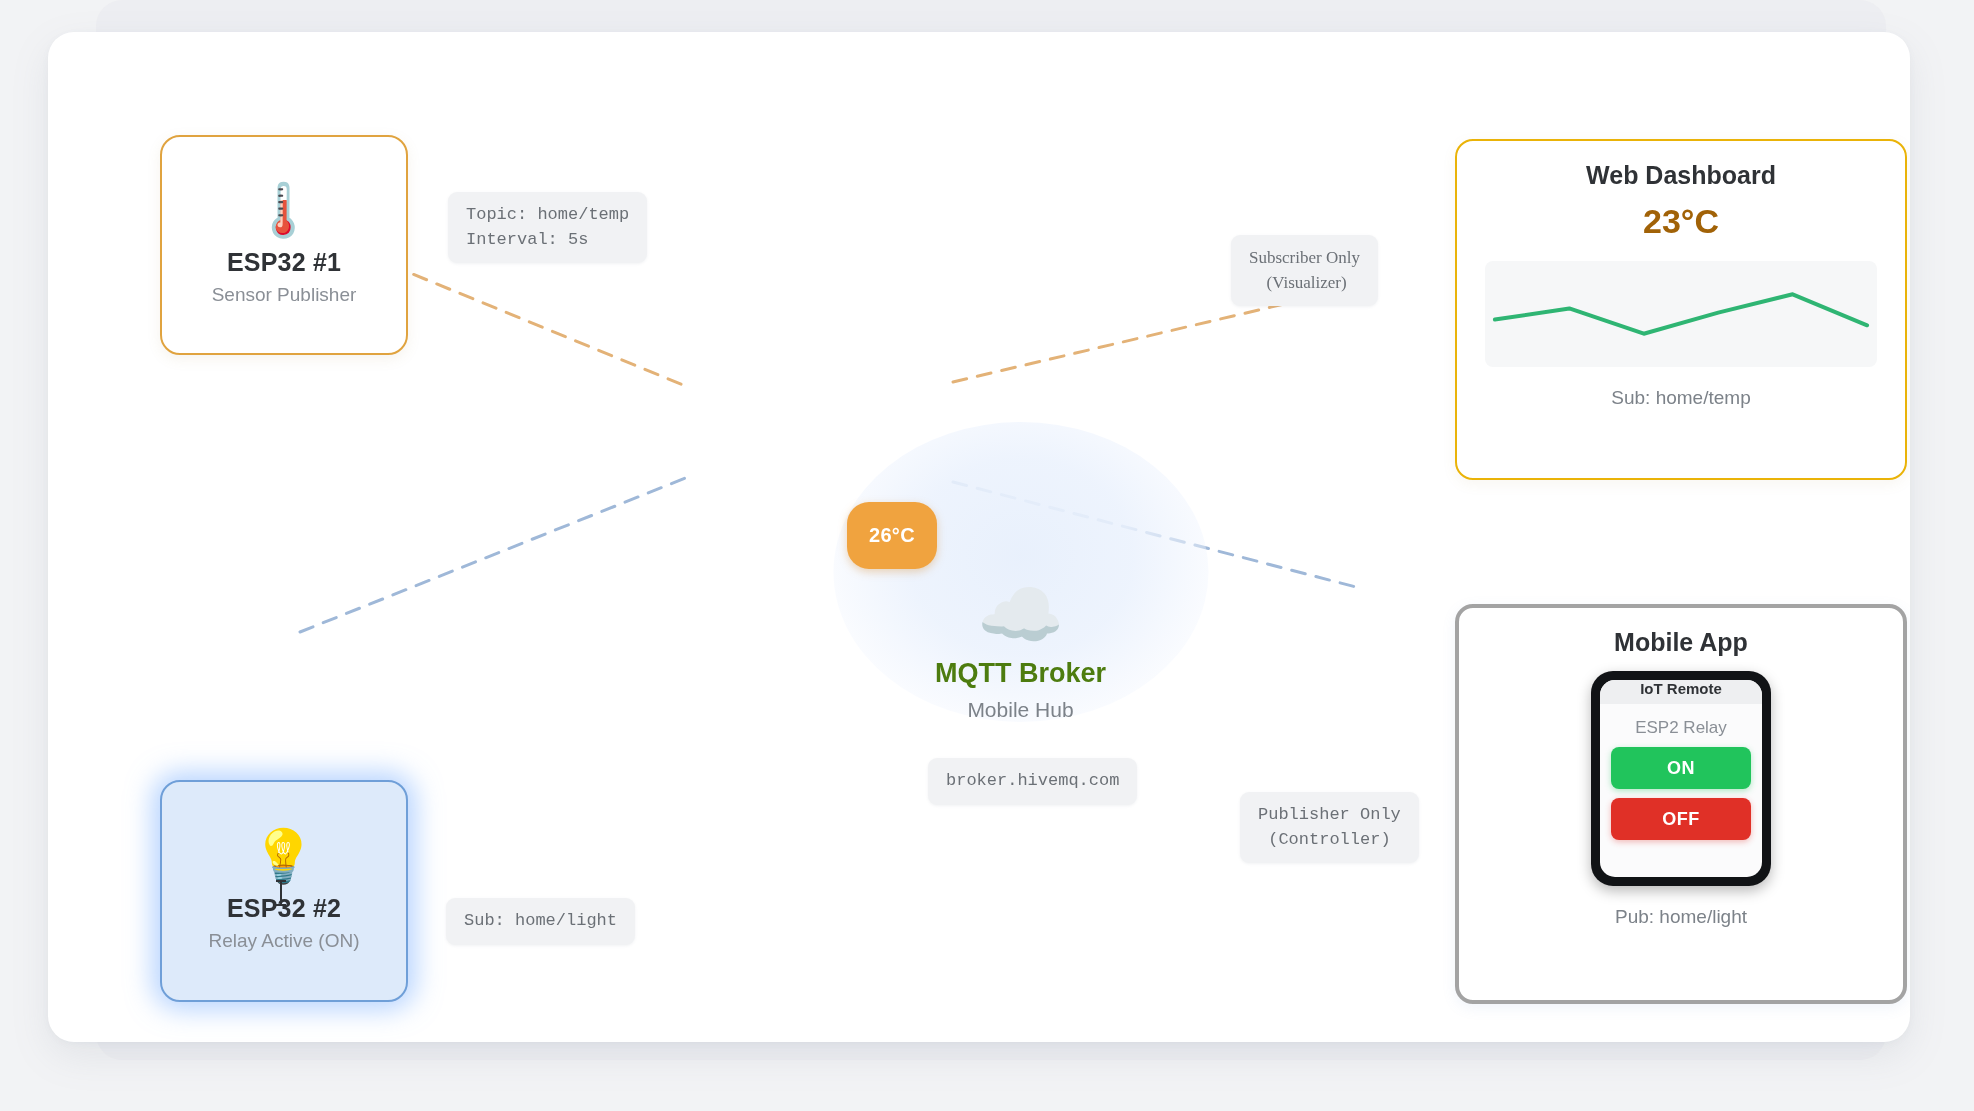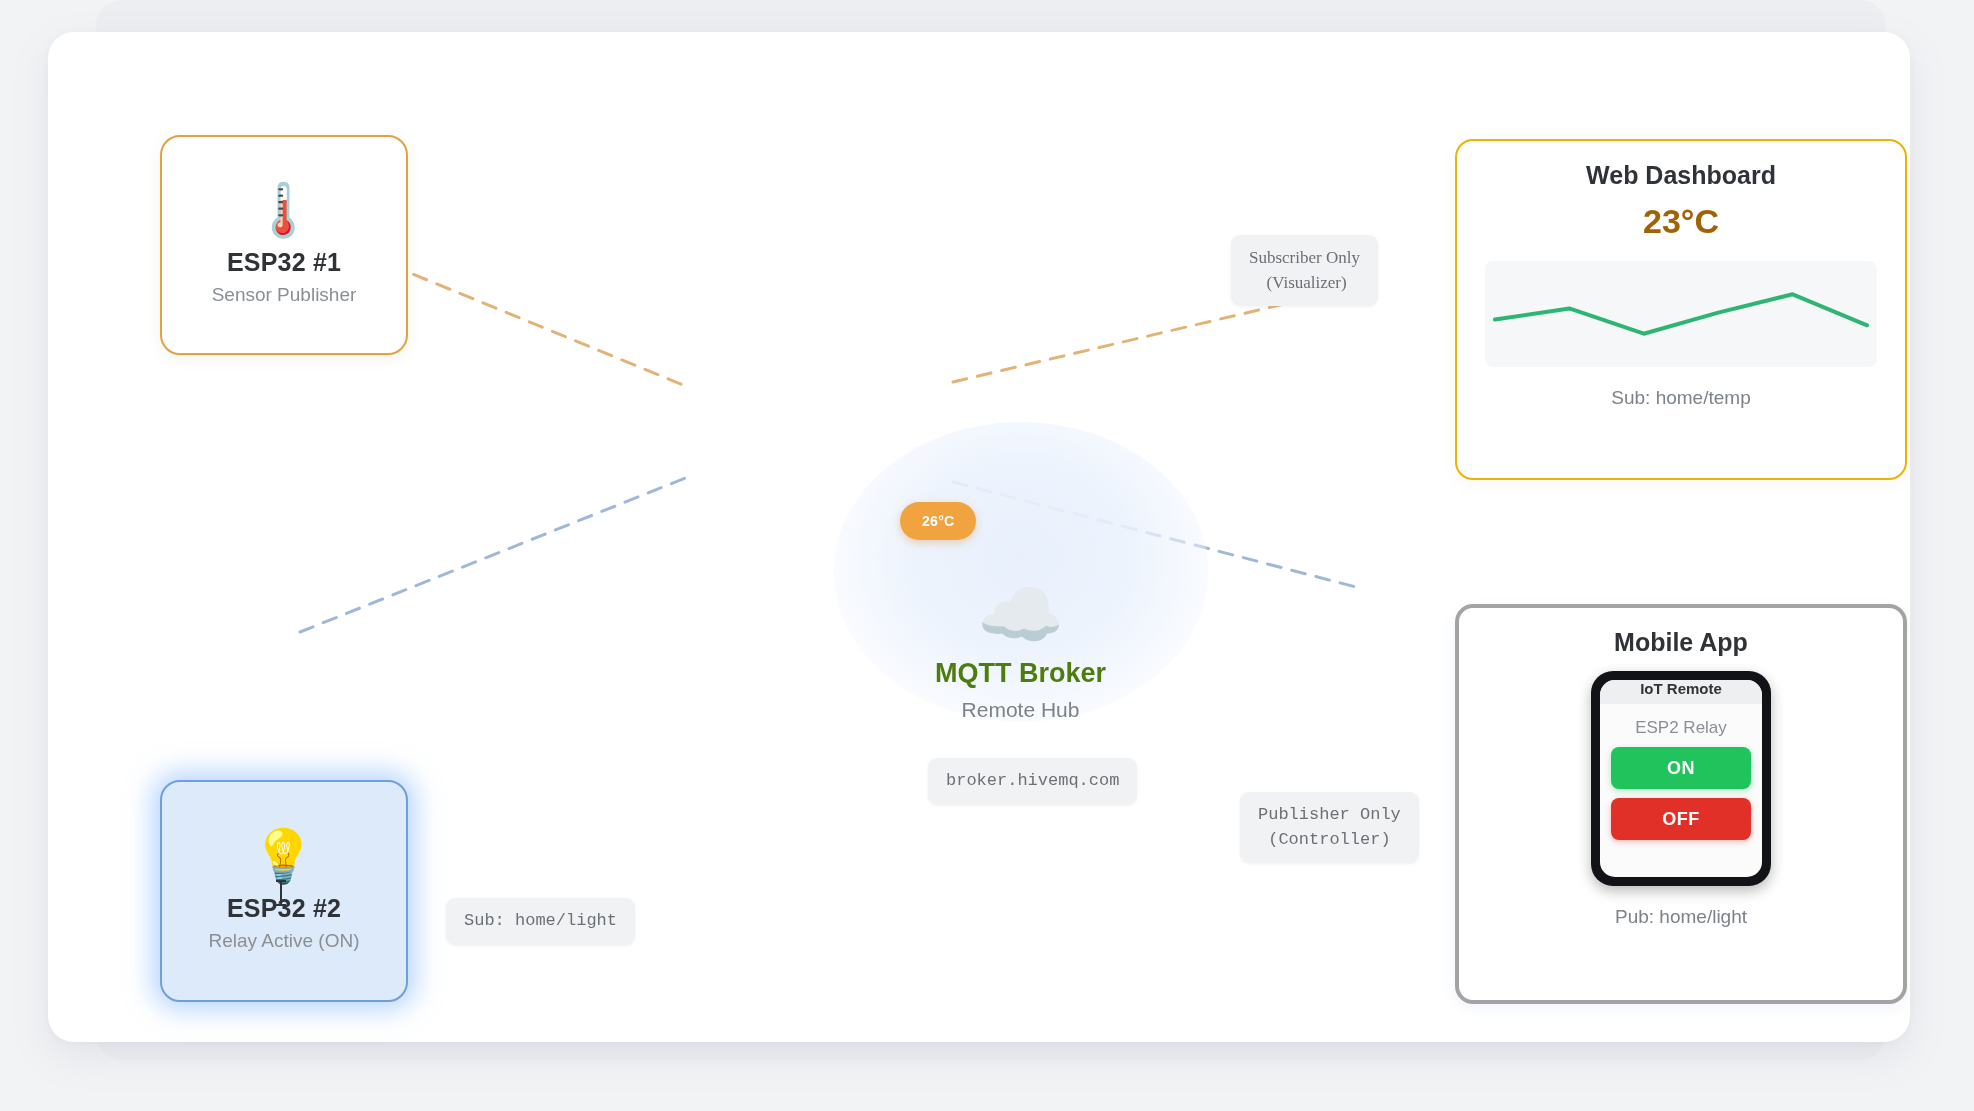--- a/index.html
+++ b/index.html
@@ -162,25 +162,25 @@
       rgba(240,245,254,.48) 68%,
       rgba(255,255,255,0) 84%);
   }
   #broker-cloud {
     position: relative;
     font-size: 70px; line-height: 1;
     margin-bottom: 8px;
   }
   #broker-badge {
     position: absolute;
-    left: 852px; top: 470px;
+    left: 799px; top: 470px;
     background: #f0a33f;
     color: #ffffff;
-    font-size: 14px; font-weight: bold;
-    padding: 11px 22px;
+    font-size: 20px; font-weight: bold;
+    padding: 22px 22px;
     border-radius: 22px;
     z-index: 5;
     box-shadow: 0 3px 9px rgba(215,140,50,.35);
     letter-spacing: .3px;
   }
   #broker-title {
     position: relative;
     font-size: 27px; font-weight: bold; color: #4d7c0f;
   }
   #broker-sub {
@@ -241,21 +241,21 @@
 
       <line x1="252" y1="600" x2="640" y2="445" stroke="#9fb8d8" stroke-width="3" stroke-dasharray="14 11" stroke-linecap="round"></line>
 
       <line x1="905" y1="450" x2="1308" y2="555" stroke="#9fb8d8" stroke-width="3" stroke-dasharray="14 11" stroke-linecap="round"></line>
     </svg>
 
     <div id="broker">
       <div id="broker-glow"></div>
       <div id="broker-cloud">☁️</div>
       <div id="broker-title">MQTT Broker</div>
-      <div id="broker-sub">Remote Hub</div>
+      <div id="broker-sub">Mobile Hub</div>
     </div>
     <div id="broker-badge">26°C</div>
 
     <div id="node-esp1" class="node">
       <div class="node-icon">🌡️</div>
       <div class="node-title">ESP32 #1</div>
       <div class="node-sub">Sensor Publisher</div>
     </div>
 
     <div id="node-esp2" class="node">
@@ -282,20 +282,22 @@
         <div class="phone-screen">
           <div class="phone-header">IoT Remote</div>
           <div class="phone-label">ESP2 Relay</div>
           <button id="btn-on" class="phone-btn">ON</button>
           <button id="btn-off" class="phone-btn">OFF</button>
         </div>
       </div>
       <div class="panel-foot">Pub: home/light</div>
     </div>
 
+    <div id="chip-topic" class="chip">Topic: home/temp
+Interval: 5s</div>
     <div id="chip-subonly" class="chip center">Subscriber Only
  (Visualizer)</div>
     <div id="chip-broker-url" class="chip">broker.hivemq.com</div>
     <div id="chip-pubonly" class="chip center">Publisher Only
 (Controller)</div>
     <div id="chip-sublight" class="chip">Sub: home/light</div>
 
   </div>
 </div>
 

